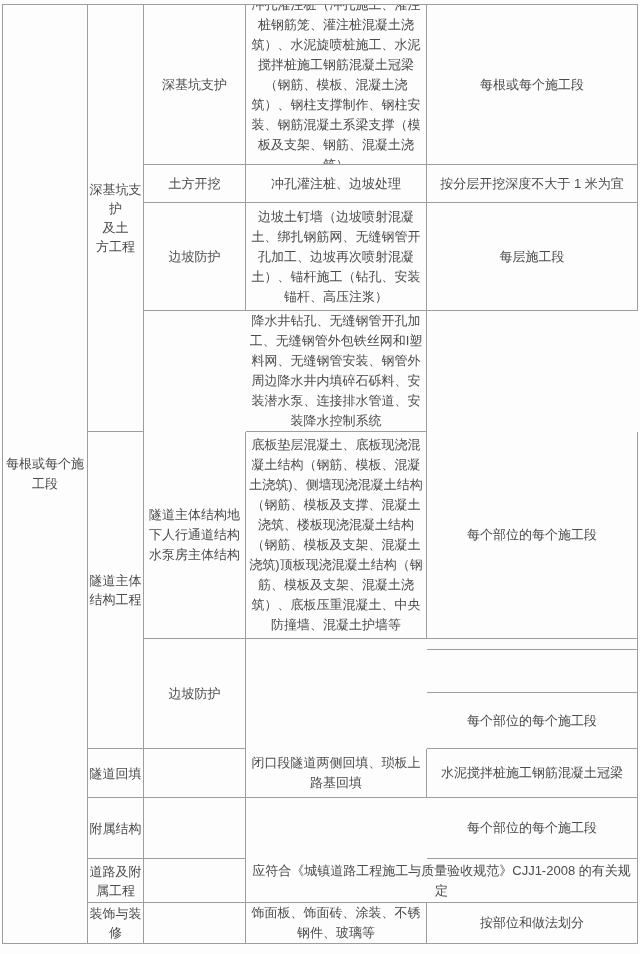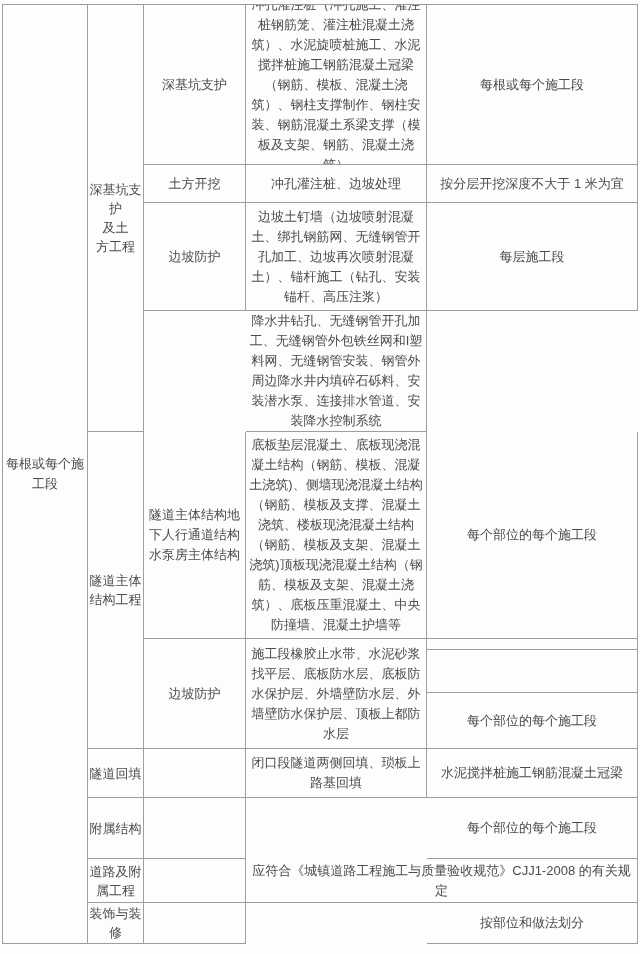--- a/index.html
+++ b/index.html
@@ -68,23 +68,23 @@
     <div class="cell" style="grid-area:9/3/10/4"></div>
     <div class="cell" style="grid-area:10/3/11/4"></div>
     <div class="cell" style="grid-area:11/3/12/4"></div>
     <div class="cell" style="grid-area:12/3/13/4"></div>
 
     <div class="cell content" style="grid-area:1/4/2/5">冲孔灌注桩（冲孔施工、灌注桩钢筋笼、灌注桩混凝土浇筑）、水泥旋喷桩施工、水泥搅拌桩施工钢筋混凝土冠梁（钢筋、模板、混凝土浇筑）、钢柱支撑制作、钢柱安装、钢筋混凝土系梁支撑（模板及支架、钢筋、混凝土浇筑）</div>
     <div class="cell content" style="grid-area:2/4/3/5">冲孔灌注桩、边坡处理</div>
     <div class="cell content" style="grid-area:3/4/4/5">边坡土钉墙（边坡喷射混凝土、绑扎钢筋网、无缝钢管开孔加工、边坡再次喷射混凝土）、锚杆施工（钻孔、安装锚杆、高压注浆）</div>
     <div class="cell content" style="grid-area:4/4/5/5">降水井钻孔、无缝钢管开孔加工、无缝钢管外包铁丝网和I塑料网、无缝钢管安装、钢管外周边降水井内填碎石砾料、安装潜水泵、连接排水管道、安装降水控制系统</div>
     <div class="cell content" style="grid-area:5/4/6/5">底板垫层混凝土、底板现浇混凝土结构（钢筋、模板、混凝土浇筑)、侧墙现浇混凝土结构（钢筋、模板及支撑、混凝土浇筑、楼板现浇混凝土结构（钢筋、模板及支架、混凝土浇筑)顶板现浇混凝土结构（钢筋、模板及支架、混凝土浇筑）、底板压重混凝土、中央防撞墙、混凝土护墙等</div>
-    <div class="cell content" style="grid-area:6/4/9/5">施工段橡胶止水带、水泥砂浆找平层、底板防水层、底板防水保护层、外墙壁防水层、外墙壁防水保护层、顶板上都防水层</div>
     <div class="cell content" style="grid-area:9/4/10/5">闭口段隧道两侧回填、琐板上路基回填</div>
     <div class="cell content" style="grid-area:11/4/12/6">应符合《城镇道路工程施工与质量验收规范》CJJ1-2008 的有关规定</div>
+    <div class="cell content" style="grid-area:12/4/13/5">饰面板、饰面砖、涂装、不锈钢件、玻璃等</div>
 
     <div class="cell batch" style="grid-area:1/5/2/6">每根或每个施工段</div>
     <div class="cell batch" style="grid-area:2/5/3/6">按分层开挖深度不大于 1 米为宜</div>
     <div class="cell batch" style="grid-area:3/5/4/6">每层施工段</div>
     <div class="cell batch" style="grid-area:5/5/6/6">每个部位的每个施工段</div>
     <div class="cell batch" style="grid-area:6/5/7/6"></div>
     <div class="cell batch" style="grid-area:7/5/8/6"></div>
     <div class="cell batch" style="grid-area:8/5/9/6">每个部位的每个施工段</div>
     <div class="cell batch" style="grid-area:9/5/10/6">水泥搅拌桩施工钢筋混凝土冠梁</div>
     <div class="cell batch" style="grid-area:10/5/11/6">每个部位的每个施工段</div>

